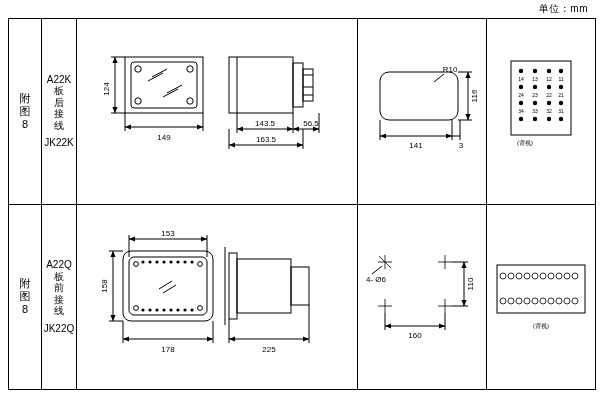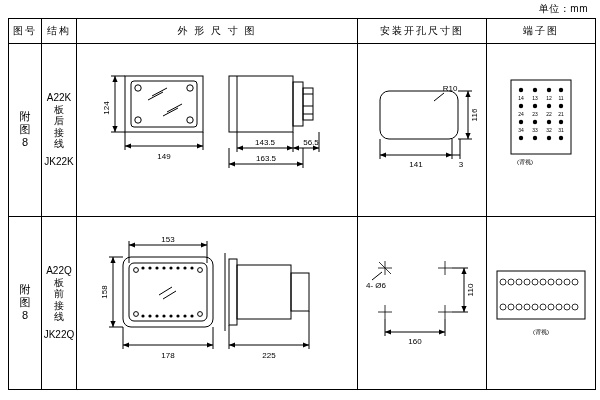--- a/index.html
+++ b/index.html
@@ -78,27 +78,20 @@
 </style>
 </head>
 <body>
 
 <div class="page">
 
   <div class="unit-label">单位：mm</div>
 
   <table class="main">
     <tbody>
-        <tr>
-      <th class="hdr col-no">图号</th>
-      <th class="hdr col-struct">结构</th>
-      <th class="hdr col-outline">外 形 尺 寸 图</th>
-      <th class="hdr col-mount">安装开孔尺寸图</th>
-      <th class="hdr col-term">端子图</th>
-    </tr>
 
     <tr class="row-body">
       <td class="col-no">
         <div class="vlabel">附</div>
         <div class="vlabel">图</div>
         <div class="vlabel">8</div>
       </td>
       <td class="col-struct struct-cell">
         <div>A22K</div>
         <div>板</div>

